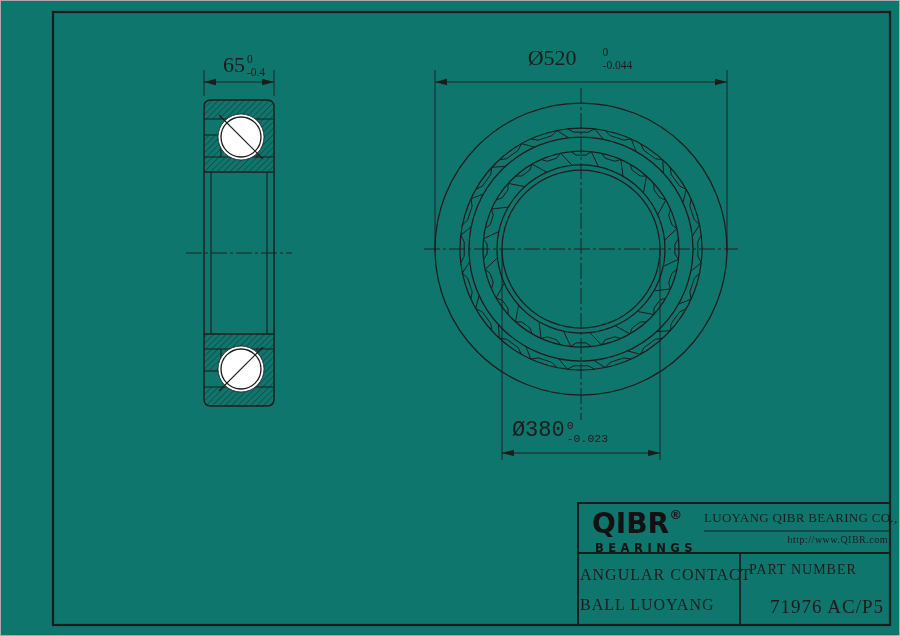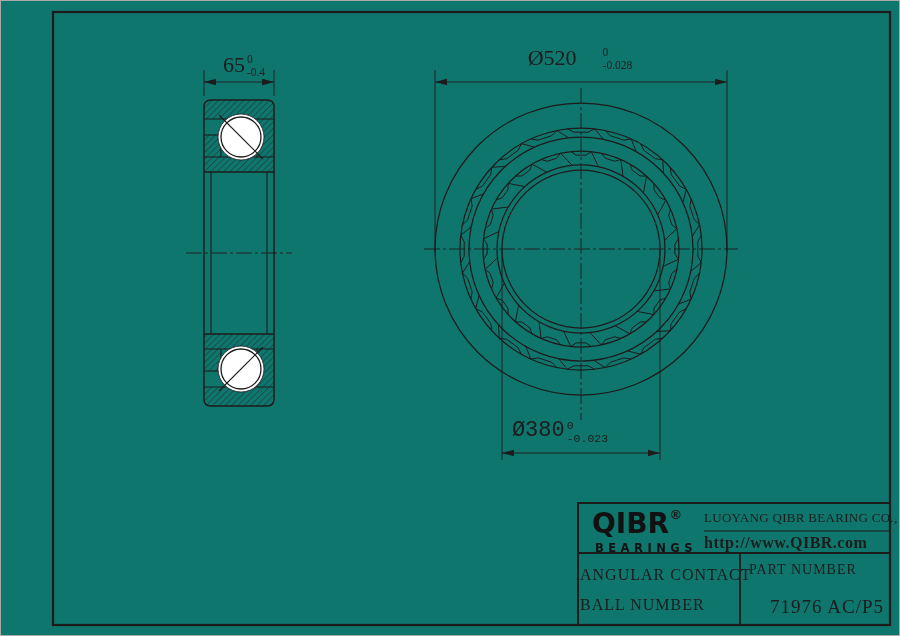--- a/index.html
+++ b/index.html
@@ -13,21 +13,21 @@
   
   .dim{display:flex;justify-content:center;align-items:flex-start;white-space:nowrap;}
   .dim .val{font-size:22px;line-height:1;}
   .dim .tol{display:flex;flex-direction:column;font-size:11.5px;line-height:1.15;margin-left:2px;margin-top:-1px;}
   
   .tb{white-space:nowrap;}
   .logo-word{font-family:"DejaVu Sans",sans-serif;font-weight:900;font-size:28px;line-height:1;letter-spacing:0px;color:#111;}
   .logo-reg{font-family:"DejaVu Sans",sans-serif;font-size:13px;vertical-align:14px;font-weight:700;}
   .logo-sub{font-family:"DejaVu Sans",sans-serif;font-weight:700;font-size:11.5px;letter-spacing:4.5px;color:#111;}
   .company{font-size:13px;letter-spacing:.3px;text-align:center;}
-  .website{font-size:16px;letter-spacing:.5px;text-align:left;font-weight:bold;}
+  .website{font-size:10px;letter-spacing:.5px;text-align:right;}
   .product{font-size:16px;letter-spacing:1px;text-align:left;}
   .plabel{font-size:14px;letter-spacing:1px;}
   .pnum{font-size:19px;letter-spacing:1px;text-align:right;}
 </style>
 </head>
 <body>
 
 <div class="page">
 
   <svg id="cad" width="900" height="636" viewBox="0 0 900 636">
@@ -181,39 +181,39 @@
     <span class="tol">
       <span>0</span>
       <span>-0.4</span>
     </span>
   </div>
 
   <div class="abs dim" style="left:495px;top:47px;width:170px;gap:24px;">
     <span class="val">Ø520</span>
     <span class="tol">
       <span>0</span>
-      <span>-0.028</span>
+      <span>-0.044</span>
     </span>
   </div>
 
   <div class="abs dim" style="left:475px;top:420px;width:170px;font-family:Liberation Mono, monospace;">
     <span class="val">Ø380</span>
     <span class="tol">
       <span>0</span>
       <span>-0.023</span>
     </span>
   </div>
 
   <div class="abs tb" style="left:592px;top:507px;">
     <span class="logo-word">QIBR</span><span class="logo-reg">®</span>
   </div>
   <div class="abs tb logo-sub" style="left:595px;top:541px;">BEARINGS</div>
 
   <div class="abs tb company" style="left:704px;top:510px;width:184px;">LUOYANG QIBR BEARING CO., LTD</div>
   <div class="abs tb website" style="left:704px;top:534px;width:184px;">http://www.QIBR.com</div>
 
   <div class="abs tb product" style="left:580px;top:566px;width:158px;">ANGULAR CONTACT</div>
-  <div class="abs tb product" style="left:580px;top:596px;width:158px;">BALL NUMBER</div>
+  <div class="abs tb product" style="left:580px;top:596px;width:158px;">BALL LUOYANG</div>
 
   <div class="abs tb plabel" style="left:749px;top:562px;">PART NUMBER</div>
   <div class="abs tb pnum" style="left:744px;top:596px;width:140px;">71976 AC/P5</div>
 
 </div>
 
 </body></html>

